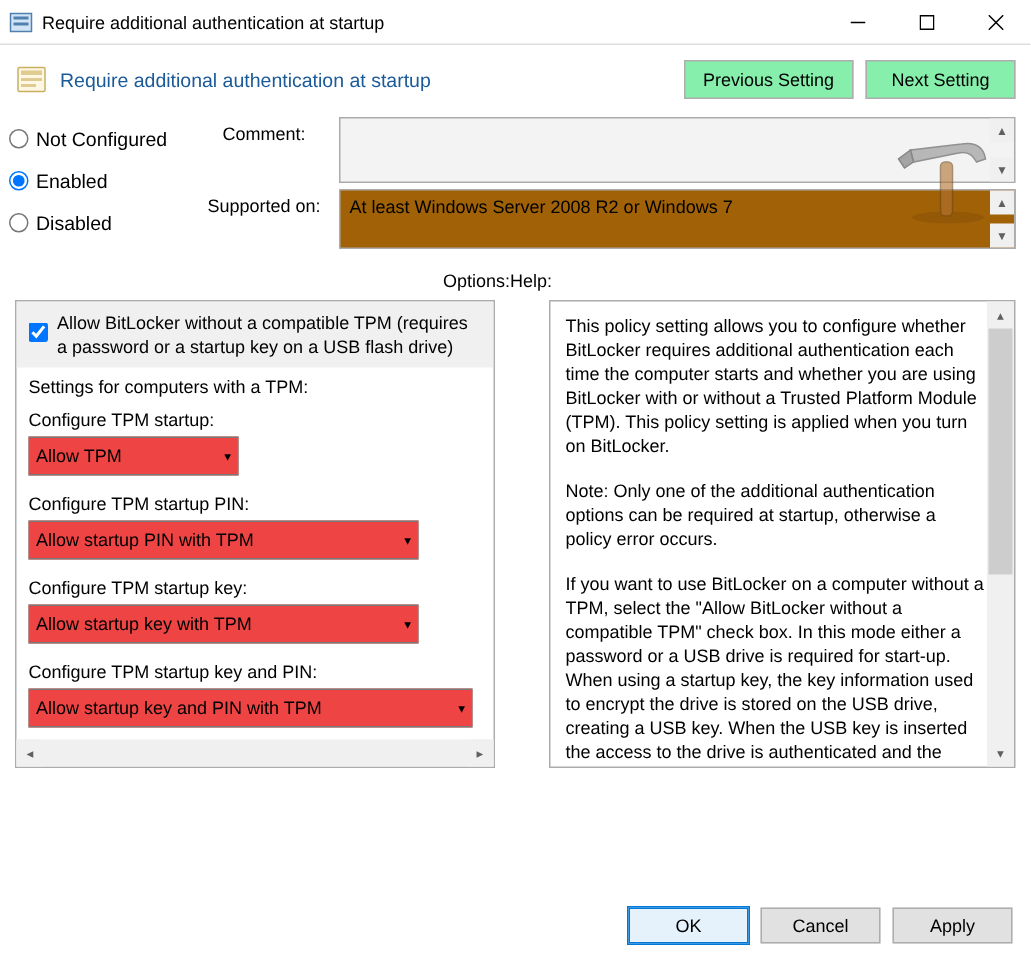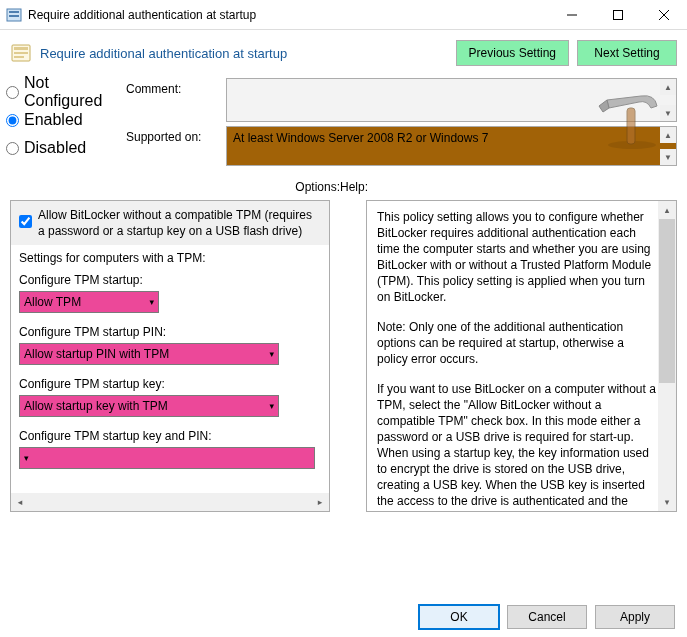--- a/index.html
+++ b/index.html
@@ -14,25 +14,25 @@
     .toprow { display: flex; align-items: center; padding: 10px 10px 8px 10px; }
     .toprow .heading-wrap { display: flex; align-items: center; flex: 1; }
     .toprow .app-icon { width: 22px; height: 22px; margin-right: 8px; display: inline-flex; }
     .toprow .heading { font-size: 13px; color: #1a5a99; }
     .nav-btn { min-width: 100px; height: 26px; padding: 0 12px; margin-left: 8px; border: 1px solid #adadad; background: #86efac; font-family: inherit; font-size: 12px; }
 
     .config-area { display: flex; padding: 4px 10px 4px 6px; }
     .radio-col { width: 120px; padding-top: 2px; }
     .radio-row { display: flex; align-items: center; height: 24px; margin-bottom: 4px; }
     .radio-row input { margin-right: 5px; }
-    .radio-row label { font-size: 16px; }
+    .radio-row label { font-size: 13px; }
 
     .fields-col { flex: 1; }
     .field-row { display: flex; align-items: flex-start; margin-bottom: 4px; }
-    .field-label { width: 100px; font-size: 12px; padding-top: 4px; }
+    .field-label { width: 100px; font-size: 12px; padding-top: 4px; text-align: center; }
     .field-box { flex: 1; border: 1px solid #acacac; background: #f3f3f3; padding: 4px 6px; font-size: 12px; position: relative; min-height: 44px; color: #888; }
     .field-box .scroll-up, .field-box .scroll-down { position: absolute; right: 0; width: 16px; height: 16px; background: #f0f0f0; display: flex; align-items: center; justify-content: center; font-size: 8px; color: #606060; }
     .field-box .scroll-up { top: 0; }
     .field-box .scroll-down { bottom: 0; }
     .supported-box { min-height: 40px; background: #a16207; color: #000; }
 
     .columns-header { display: flex; padding: 0 10px; margin-top: 6px; }
     .col-label { font-size: 12px; text-align: right; }
     .col-label.options { width: 330px; }
 
@@ -41,21 +41,21 @@
     .options-panel { width: 320px; margin-right: 12px; }
     .help-panel { flex: 1; }
 
     .options-inner { padding: 0; height: 312px; overflow: hidden; }
     .opt-checkbox-row { display: flex; align-items: flex-start; padding: 6px 8px; background: #f0f0f0; }
     .opt-checkbox-row input { margin-right: 6px; margin-top: 8px; }
     .opt-checkbox-row label { font-size: 12px; line-height: 16px; }
 
     .opt-section { padding: 6px 8px 2px 8px; font-size: 12px; }
     .opt-label { padding: 6px 8px 2px 8px; font-size: 12px; }
-    .opt-select { margin: 2px 8px 6px 8px; height: 22px; font-size: 12px; border: 1px solid #7a7a7a; background: #ec4899; display: flex; align-items: center; padding: 0 4px; justify-content: space-between; }
+    .opt-select { margin: 2px 8px 6px 8px; height: 22px; font-size: 12px; border: 1px solid #7a7a7a; background: #ef4444; display: flex; align-items: center; padding: 12px 4px; justify-content: space-between; }
     .opt-select .arrow { font-size: 9px; color: #000; }
     .w1 { width: 140px; }
     .w2 { width: 260px; }
 
     .panel-hscroll { position: absolute; left: 0; right: 0; bottom: 0; height: 18px; background: #f0f0f0; display: flex; align-items: center; }
     .hs-btn { width: 18px; height: 18px; display: flex; align-items: center; justify-content: center; font-size: 9px; color: #606060; background:#f0f0f0; }
     .hs-track { flex: 1; height: 18px; position: relative; }
 
     .help-inner { padding: 8px 20px 8px 10px; font-size: 12px; line-height: 16px; height: 100%; overflow: hidden; }
     .help-inner p { margin-bottom: 14px; }
@@ -190,20 +190,21 @@
       </div>
 
       <div class="opt-label">Configure TPM startup key:</div>
       <div class="opt-select w2">
         <span>Allow startup key with TPM</span>
         <span class="arrow">▾</span>
       </div>
 
       <div class="opt-label">Configure TPM startup key and PIN:</div>
       <div class="opt-select w2" style="width:296px">
+        <span>Allow startup key and PIN with TPM</span>
         <span class="arrow">▾</span>
       </div>
     </div>
     <div class="panel-hscroll">
       <div class="hs-btn">◂</div>
       <div class="hs-track"></div>
       <div class="hs-btn">▸</div>
     </div>
   </div>
 

